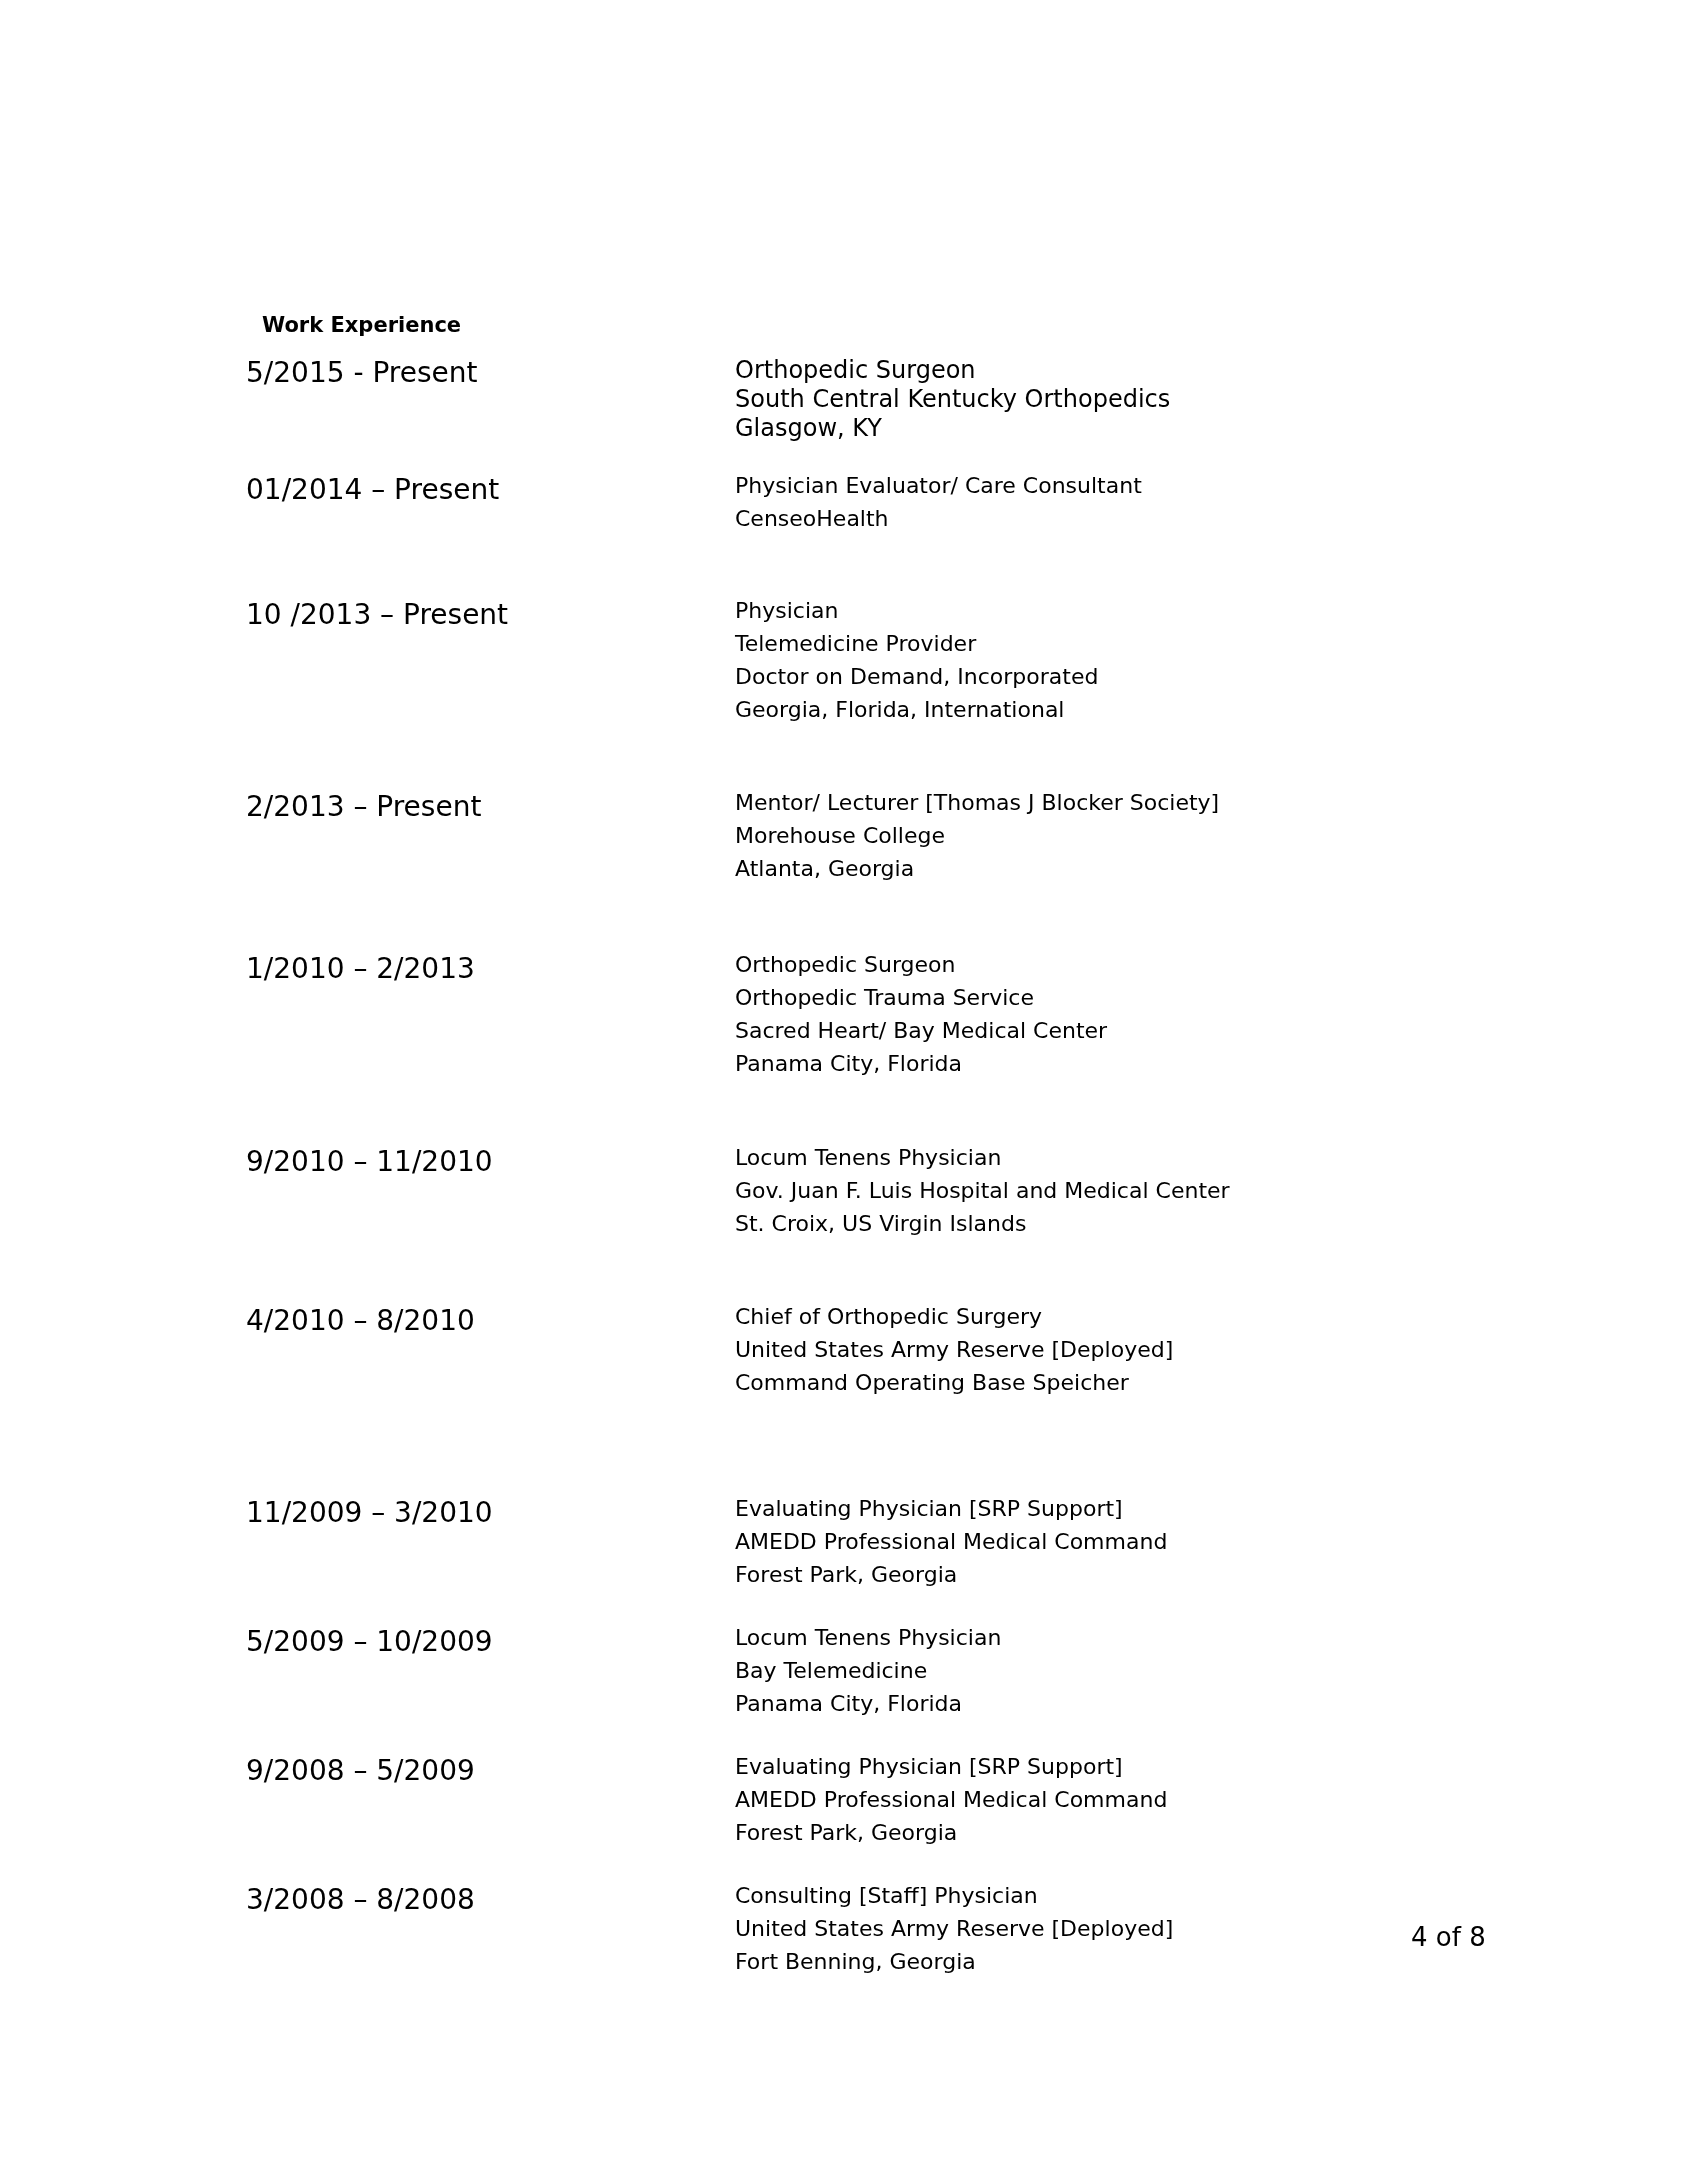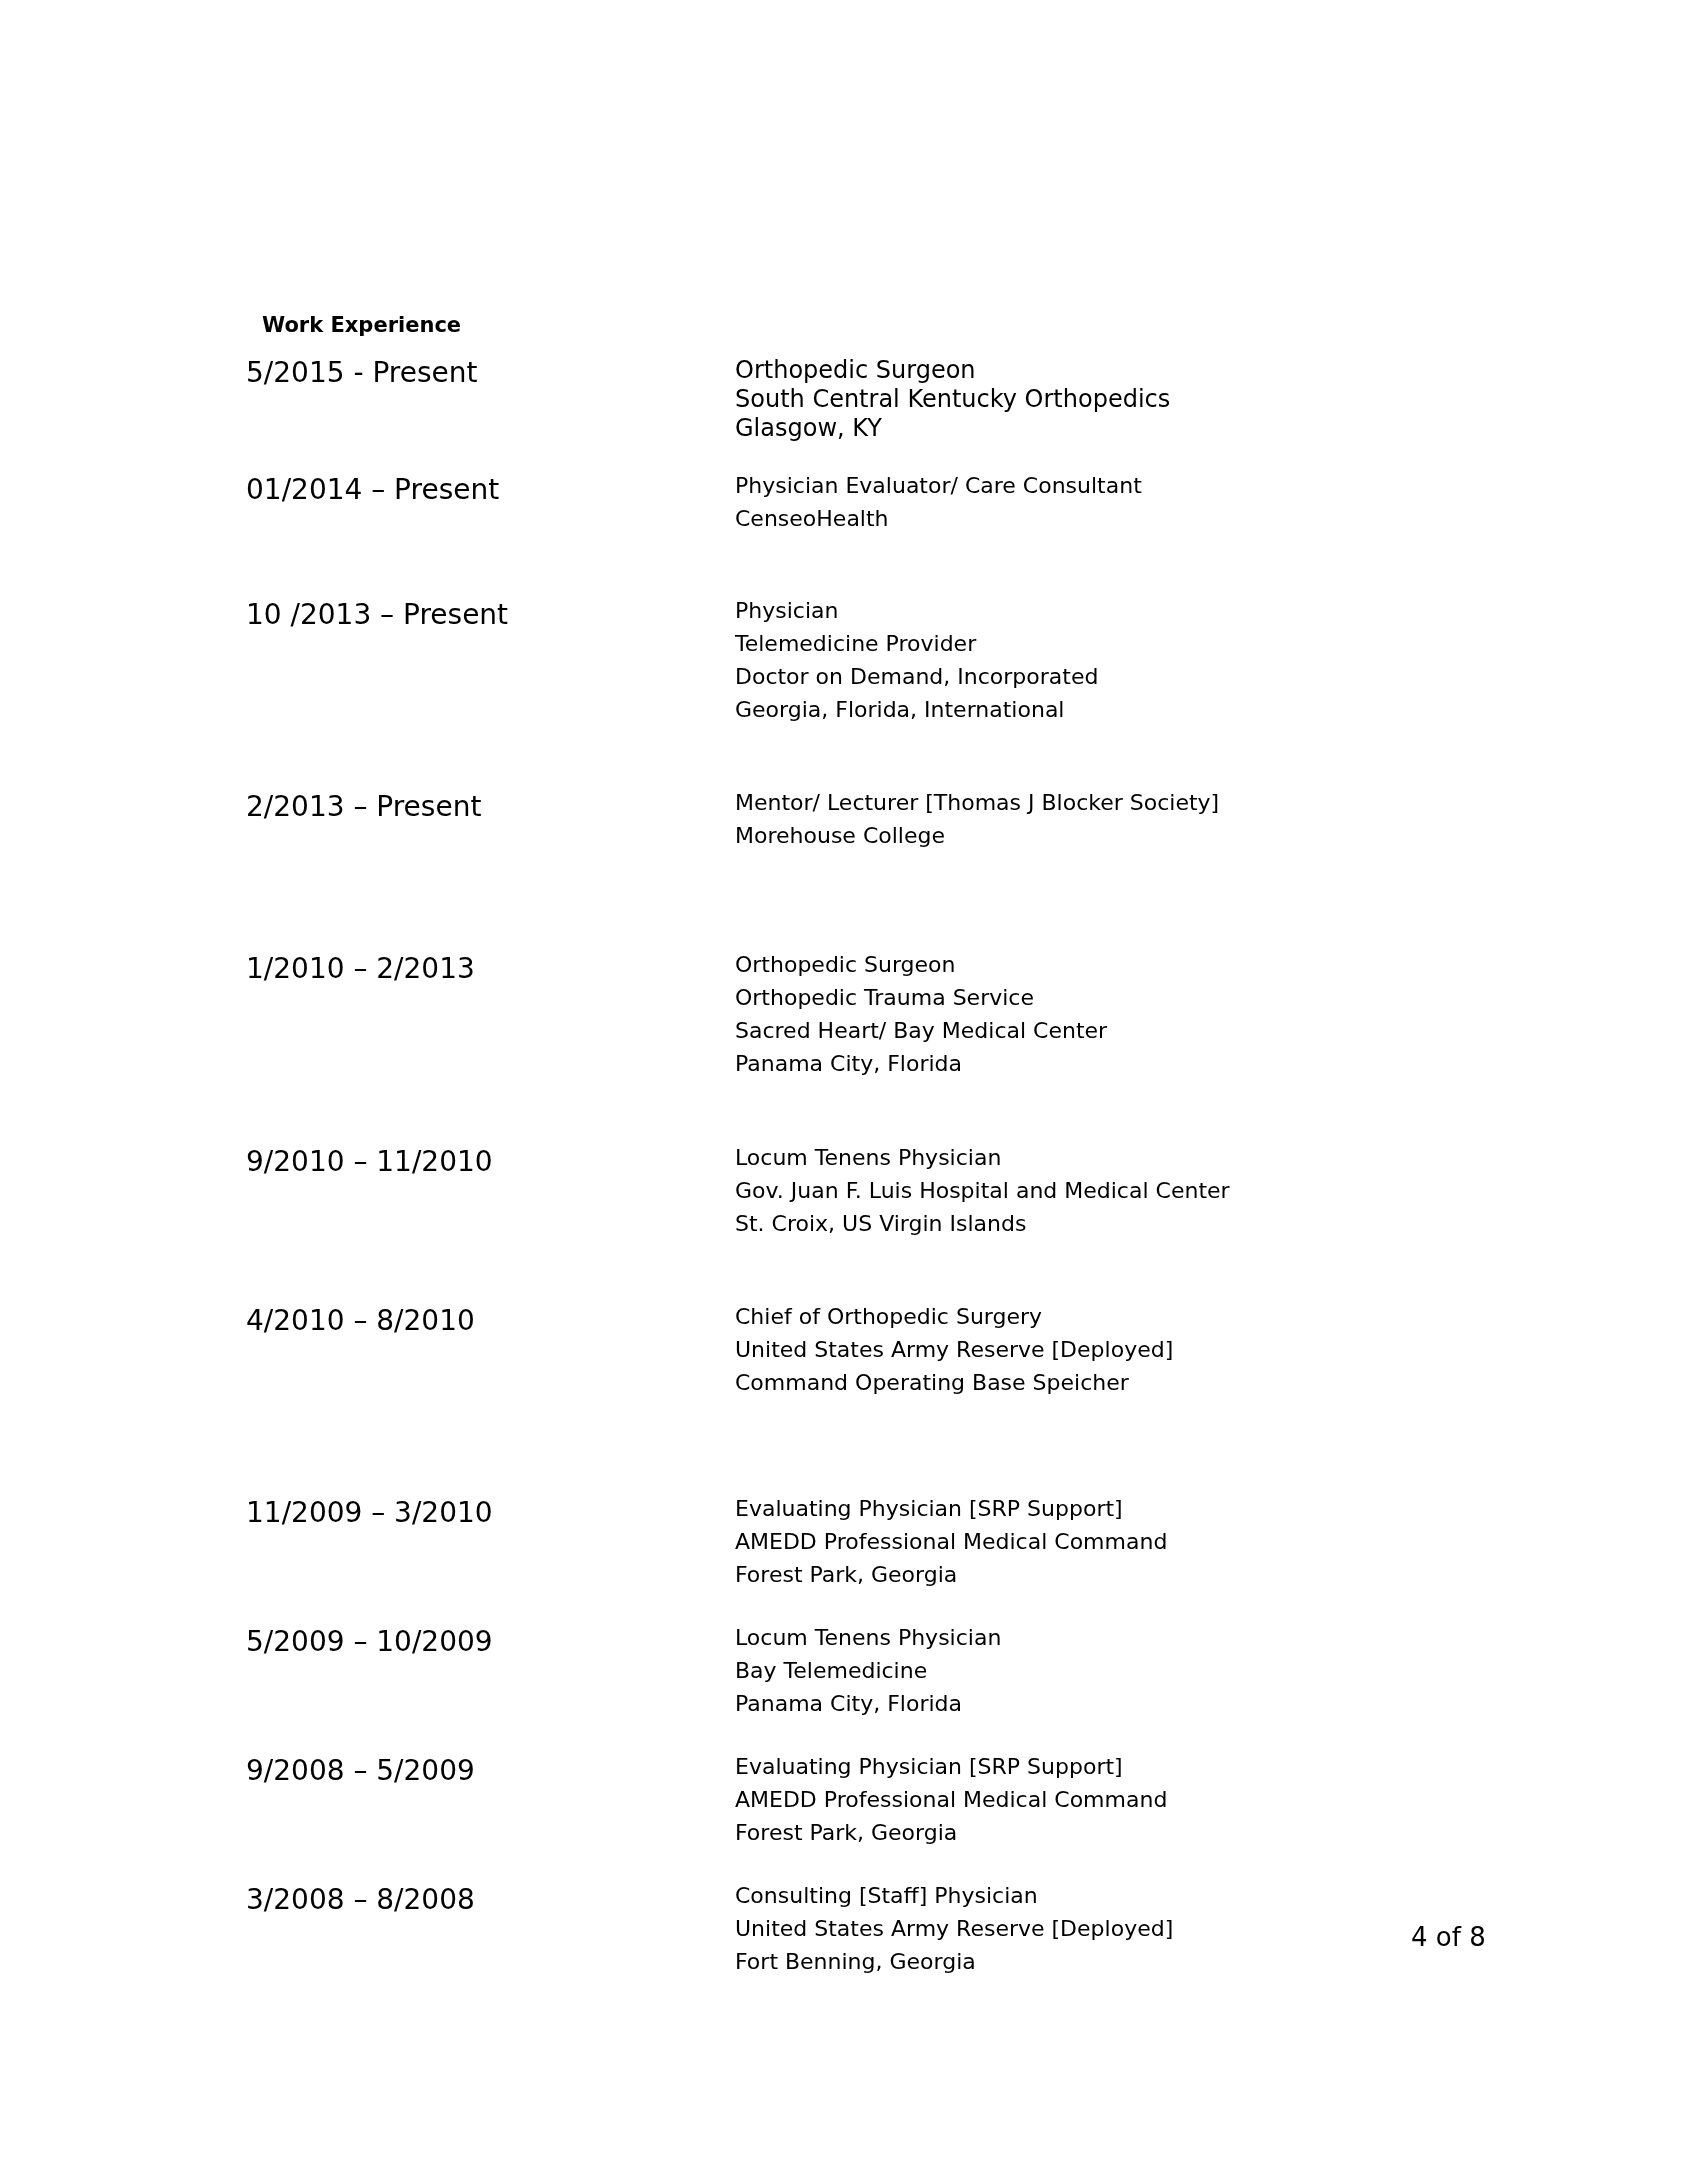--- a/index.html
+++ b/index.html
@@ -46,20 +46,21 @@
     <span class="line">Doctor on Demand, Incorporated</span>
     <span class="line">Georgia, Florida, International</span>
   </div>
 </div>
 
 <div class="entry" style="top:786px;">
   <span class="date big-offset">2/2013 – Present</span>
   <div class="details big">
     <span class="line">Mentor/ Lecturer [Thomas J Blocker Society]</span>
     <span class="line">Morehouse College</span>
+    <span class="line">Atlanta, Georgia</span>
   </div>
 </div>
 
 <div class="entry" style="top:948px;">
   <span class="date big-offset">1/2010 – 2/2013</span>
   <div class="details big">
     <span class="line">Orthopedic Surgeon</span>
     <span class="line">Orthopedic Trauma Service</span>
     <span class="line">Sacred Heart/ Bay Medical Center</span>
     <span class="line">Panama City, Florida</span>

